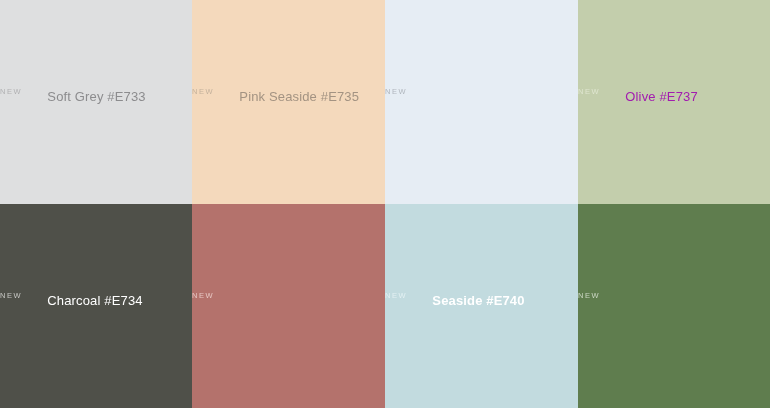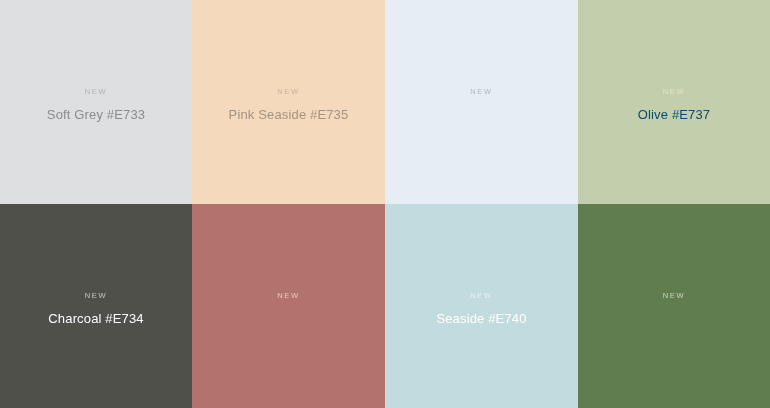--- a/index.html
+++ b/index.html
@@ -36,21 +36,21 @@
   .swatch.row-top .swatch-inner {
     margin-top: 88px;
   }
   
   .swatch.row-bottom .swatch-inner {
     margin-top: 88px;
   }
 
   .swatch-inner {
     display: flex;
-    flex-direction: column;
+    flex-direction: row;
     align-items: center;
     width: 100%;
     text-align: right;
   }
 
   .badge-new {
     font-size: 7.5px;
     letter-spacing: 1.6px;
     font-weight: 400;
     text-transform: uppercase;
@@ -58,20 +58,21 @@
     margin-bottom: 11px;
     opacity: 0.85;
   }
 
   .swatch-name {
     font-size: 13px;
     font-weight: 400;
     line-height: 1.2;
     letter-spacing: 0.15px;
     white-space: nowrap;
+    margin-left: 25px;
   }
 </style>
 </head>
 <body>
 
 <div class="palette-grid">
 
   <div class="swatch row-top" style="background-color: rgb(222, 223, 224);">
     <div class="swatch-inner">
       <div class="badge-new" style="color: rgb(169, 169, 171);">NEW</div>
@@ -88,41 +89,41 @@
 
   <div class="swatch row-top" style="background-color: rgb(230, 237, 244);">
     <div class="swatch-inner">
       <div class="badge-new" style="color: rgb(167, 173, 180);">NEW</div>
     </div>
   </div>
 
   <div class="swatch row-top" style="background-color: rgb(195, 206, 172);">
     <div class="swatch-inner">
       <div class="badge-new" style="color: rgb(228, 234, 214);">NEW</div>
-      <div class="swatch-name" style="color: #0c4a6e;">Olive #E737</div>
+      <div class="swatch-name" style="color: #a21caf;">Olive #E737</div>
     </div>
   </div>
 
   <div class="swatch row-bottom" style="background-color: rgb(79, 80, 73);">
     <div class="swatch-inner">
       <div class="badge-new" style="color: rgb(221, 221, 218);">NEW</div>
       <div class="swatch-name" style="color: rgb(255, 255, 255);">Charcoal #E734</div>
     </div>
   </div>
 
   <div class="swatch row-bottom" style="background-color: rgb(180, 114, 108);">
     <div class="swatch-inner">
       <div class="badge-new" style="color: rgb(240, 214, 211);">NEW</div>
     </div>
   </div>
 
   <div class="swatch row-bottom" style="background-color: rgb(194, 219, 223);">
     <div class="swatch-inner">
       <div class="badge-new" style="color: rgb(233, 244, 246);">NEW</div>
-      <div class="swatch-name" style="color: rgb(255, 255, 255);">Seaside #E740</div>
+      <div class="swatch-name" style="color: rgb(255, 255, 255); font-weight: bold;">Seaside #E740</div>
     </div>
   </div>
 
   <div class="swatch row-bottom" style="background-color: rgb(95, 125, 78);">
     <div class="swatch-inner">
       <div class="badge-new" style="color: rgb(220, 229, 214);">NEW</div>
     </div>
   </div>
 
 </div>

